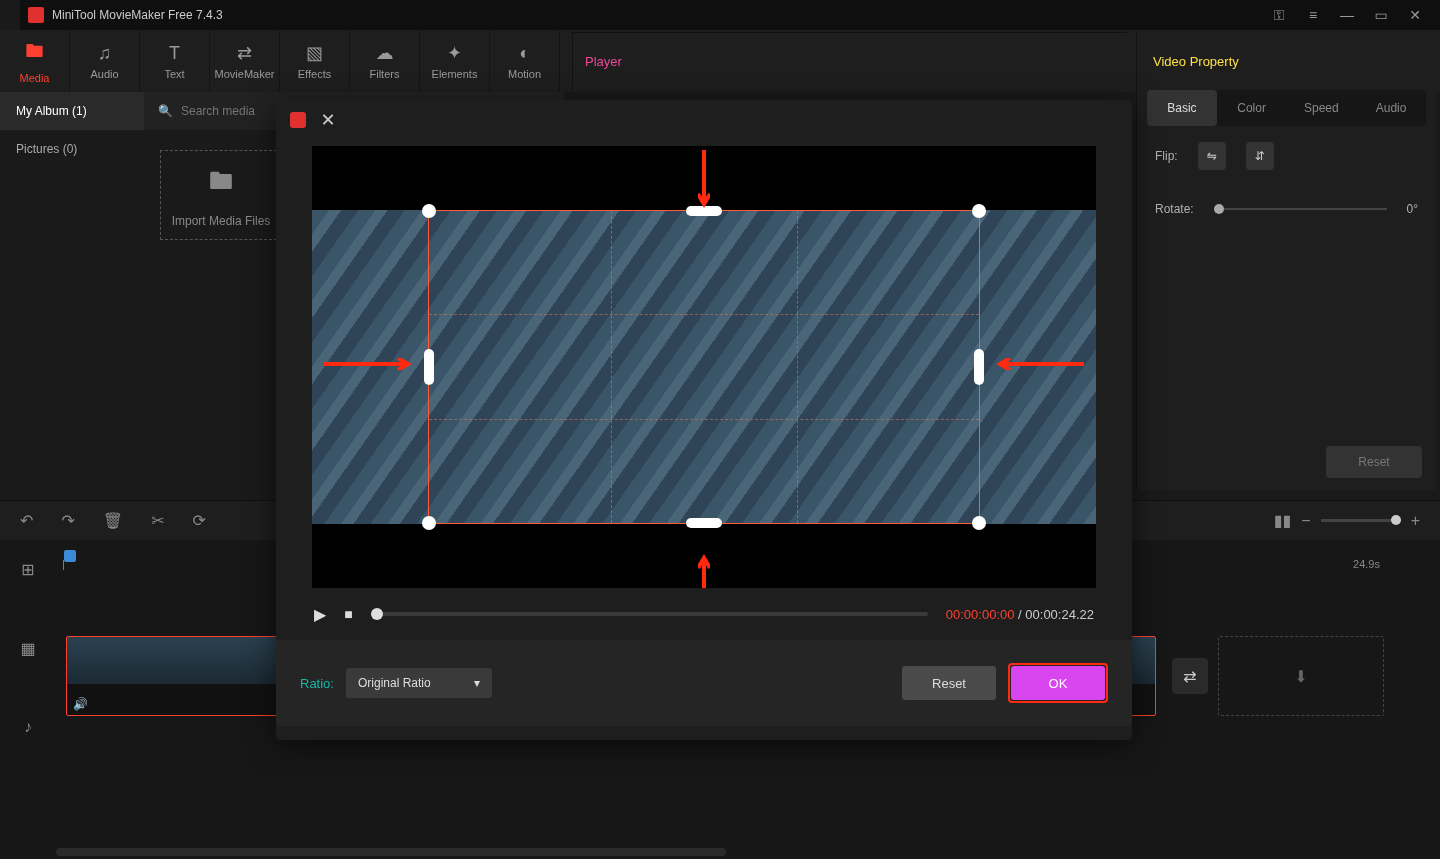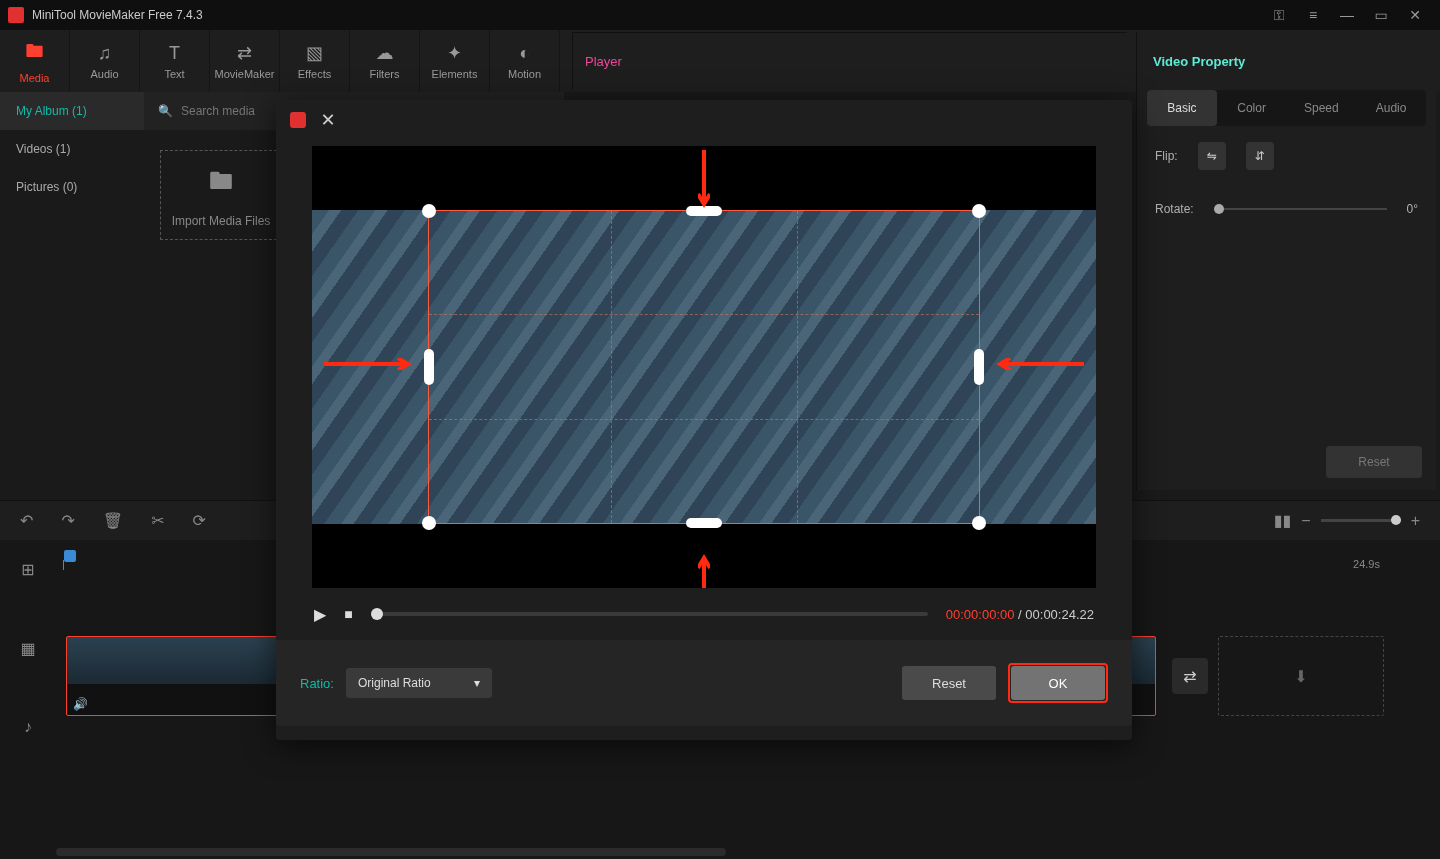--- a/index.html
+++ b/index.html
@@ -1,50 +1,50 @@
 <!DOCTYPE html>
 <html><head>
 <meta charset="utf-8">
 <style>
 * { margin: 0; padding: 0; box-sizing: border-box; font-family: "Segoe UI", Arial, sans-serif; }
 body { background: #1a1a1a; color: #b0b0b0; width: 1440px; height: 859px; overflow: hidden; position: relative; }
 
 
-.titlebar { height: 30px; background: #0f0f0f; display: flex; align-items: center; padding: 0 8px; }
+.titlebar { height: 30px; background: #0f0f0f; display: flex; align-items: center; padding: 0 8px; margin-left: 20px; }
 .titlebar .logo { width: 16px; height: 16px; background: #e03030; border-radius: 2px; margin-right: 8px; }
 .titlebar .title { font-size: 12px; color: #ccc; flex: 1; }
 .titlebar .winbtn { width: 34px; height: 30px; display: flex; align-items: center; justify-content: center; color: #999; font-size: 14px; }
 .key-icon { color: #f0c020; }
 
 
 .main-toolbar { height: 62px; background: #1e1e1e; display: flex; }
 .tb-item { width: 70px; display: flex; flex-direction: column; align-items: center; justify-content: center; color: #999; font-size: 11px; gap: 4px; border-right: 1px solid #151515; }
 .tb-item.active { color: #ff4030; }
 .tb-item .glyph { font-size: 18px; }
 .tb-right { margin-left: auto; display: flex; align-items: center; gap: 18px; padding-right: 24px; }
 .tb-right-btn { display: flex; align-items: center; gap: 6px; color: #ccc; font-size: 13px; }
 
 
 .leftpanel { position: absolute; top: 92px; left: 0; width: 144px; height: 400px; background: #1a1a1a; }
 .lp-tab { height: 38px; display: flex; align-items: center; padding-left: 16px; font-size: 12px; color: #aaa; }
-.lp-tab.active { background: #2a2a2a; color: #14b8a6; }
+.lp-tab.active { background: #2a2a2a; color: #ffffff; }
 
 
 .search-row { position: absolute; top: 92px; left: 144px; width: 420px; height: 38px; background: #222; display: flex; align-items: center; padding-left: 14px; font-size: 12px; color: #666; gap: 8px; }
 
 
 .import-tile { position: absolute; top: 150px; left: 160px; width: 122px; height: 90px; border: 1px dashed #555; display: flex; flex-direction: column; align-items: center; justify-content: center; gap: 10px; color: #888; font-size: 12px; }
 .import-tile .folder-g { font-size: 24px; color: #888; }
 
 
 .player-header { position: absolute; top: 32px; left: 572px; width: 555px; height: 58px; display: flex; align-items: center; padding-left: 12px; color: #ec4899; font-size: 13px; border-top: 1px solid #111; border-left: 1px solid #111; }
 
 
 .rightpanel { position: absolute; top: 32px; right: 4px; width: 300px; height: 458px; background: #1e1e1e; border-left: 1px solid #111; }
-.rp-title { height: 58px; display: flex; align-items: center; padding-left: 16px; font-size: 13px; color: #5eead4; font-weight: bold; }
+.rp-title { height: 58px; display: flex; align-items: center; padding-left: 16px; font-size: 13px; color: #fde047; }
 .rp-tabs { height: 36px; background: #161616; display: flex; margin: 0 10px; border-radius: 4px; }
 .rp-tab { flex: 1; display: flex; align-items: center; justify-content: center; font-size: 12px; color: #888; }
 .rp-tab.active { background: #333; color: #ddd; border-radius: 4px; }
 .rp-row { display: flex; align-items: center; padding: 16px 18px; font-size: 12px; gap: 20px; }
 .flip-btn { width: 28px; height: 28px; background: #333; border-radius: 4px; display: flex; align-items: center; justify-content: center; font-size: 12px; color: #ccc; }
 .slider-track { flex: 1; height: 2px; background: #444; position: relative; }
 .slider-thumb { position: absolute; left: 0; top: -4px; width: 10px; height: 10px; background: #aaa; border-radius: 50%; }
 .rp-reset-wrap { position: absolute; bottom: 12px; right: 14px; }
 .rp-reset { width: 96px; height: 32px; background: #333; color: #777; font-size: 12px; border-radius: 4px; display: flex; align-items: center; justify-content: center; }
 
@@ -96,21 +96,21 @@
 .timecode { font-size: 13px; text-align: center; }
 .tc-cur { color: #ff4030; }
 .tc-sep, .tc-dur { color: #ccc; }
 
 .modal-footer { height: 86px; background: #252525; display: flex; align-items: center; padding: 0 24px; gap: 12px; border-radius: 0 0 4px 4px; }
 .mf-label { font-size: 13px; color: #14b8a6; }
 .mf-select { width: 146px; height: 30px; background: #3a3a3a; border-radius: 3px; display: flex; align-items: center; padding: 0 12px; font-size: 12px; color: #ddd; justify-content: space-between; }
 .mf-btn { width: 94px; height: 34px; border-radius: 3px; display: flex; align-items: center; justify-content: center; font-size: 13px; }
 .mf-reset { background: #4a4a4a; color: #ddd; }
 .mf-ok-wrap { border: 2px solid #ff2a10; border-radius: 4px; padding: 1px; }
-.mf-ok { background: #737373; color: #fff; }
+.mf-ok { background: #d946ef; color: #fff; }
 </style>
 </head>
 <body>
 
 <div class="titlebar">
   <div class="logo"></div>
   <div class="title">MiniTool MovieMaker Free 7.4.3</div>
   <div class="winbtn key-icon">⚿</div>
   <div class="winbtn">≡</div>
   <div class="winbtn">—</div>
@@ -158,21 +158,20 @@
       </div>
     <div class="tb-right-btn">
         <span>⤴</span>
         <span>Export</span>
       </div>
   </div>
 </div>
 
 <div class="leftpanel">
   <div class="lp-tab active">My Album (1)</div>
-  <div class="lp-tab">Videos (1)</div>
   <div class="lp-tab">Pictures (0)</div>
 </div>
 
 <div class="search-row">
   <span>🔍</span>
   <input type="text" style="background: transparent; border: none; outline: none; color: rgb(136, 136, 136); font-size: 12px; width: 200px;" placeholder="Search media">
 </div>
 
 <div class="import-tile">
   <span class="folder-g">🖿</span>

